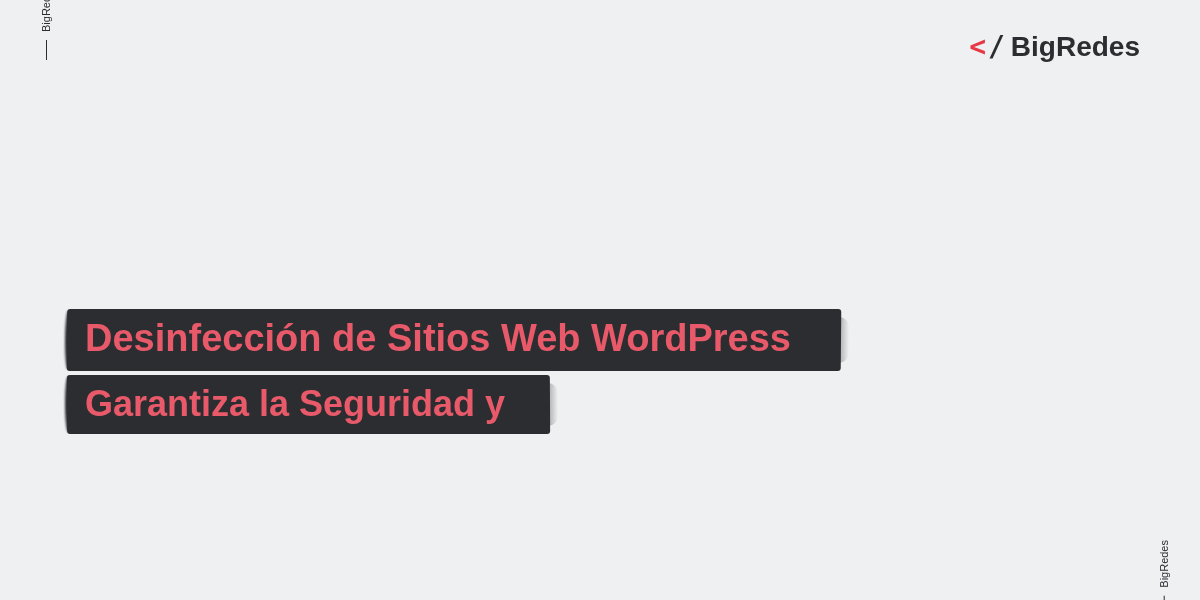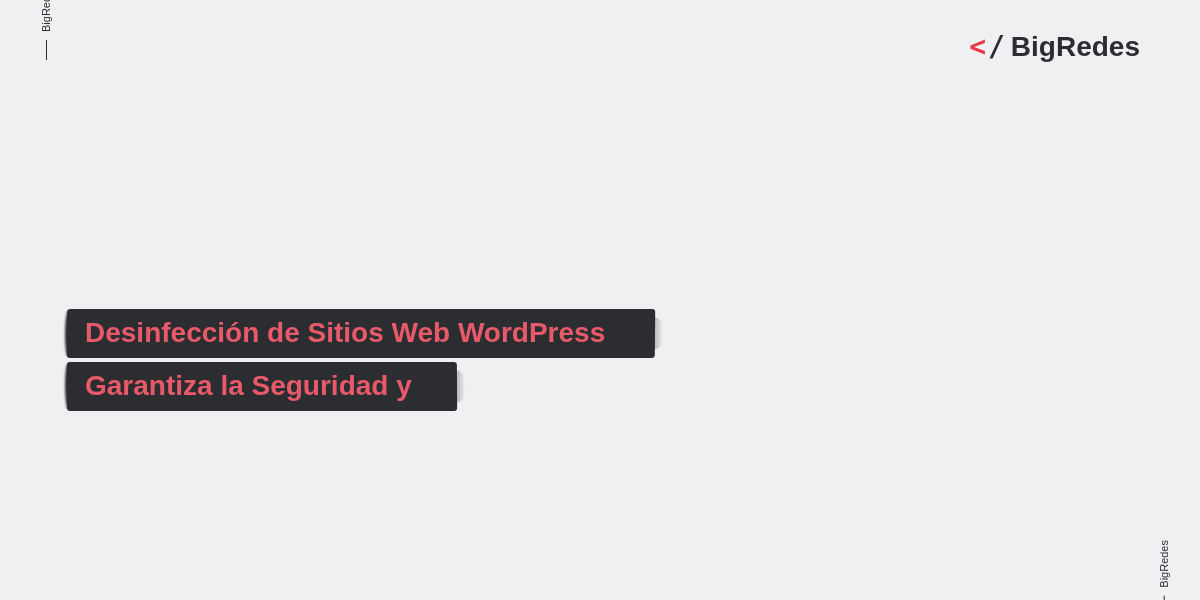--- a/index.html
+++ b/index.html
@@ -113,25 +113,25 @@
       height: calc(100% - 16px);
       background: linear-gradient(90deg, #2b2d30 0%, transparent 100%);
       border-radius: 0 10px 10px 0;
       opacity: 0.7;
     }
     .brush-text {
       position: relative;
       z-index: 1;
       color: #e85a6a;
       font-weight: 700;
-      font-size: 28px;
+      font-size: 36px;
       white-space: nowrap;
       line-height: 1.25;
     }
-    .row1 .brush-text { font-size: 28px; }
+    .row1 .brush-text { font-size: 38px; }
     .row2 .brush-bg, .row3 .brush-bg { right: -45px; }
     .row2 { margin-bottom: 8px; }
     .row1 .brush-bg { right: -50px; }
     
     
     .row1 .brush-bg { transform: skewX(-0.5deg); }
     .row2 .brush-bg { transform: skewX(0.3deg); }
     .row3 .brush-bg { transform: skewX(-0.4deg); }
   </style>
 </head>

